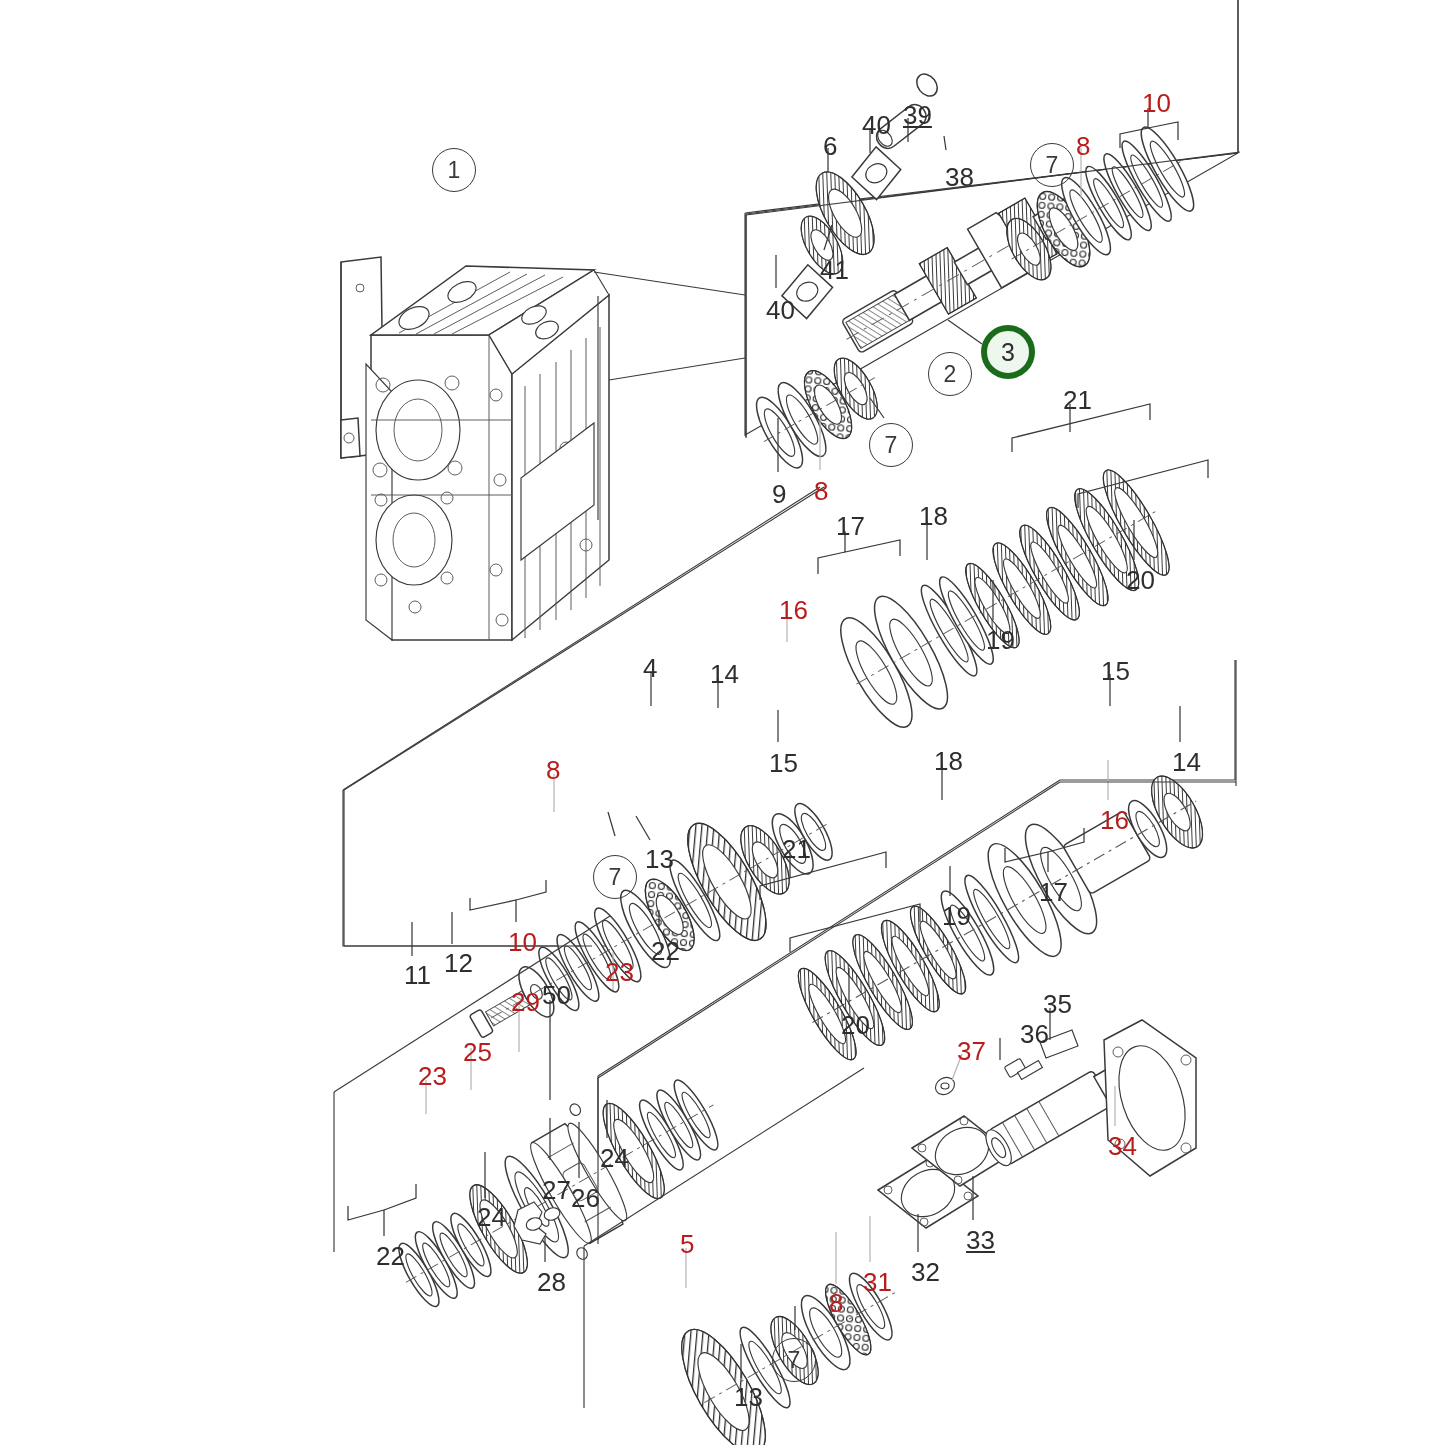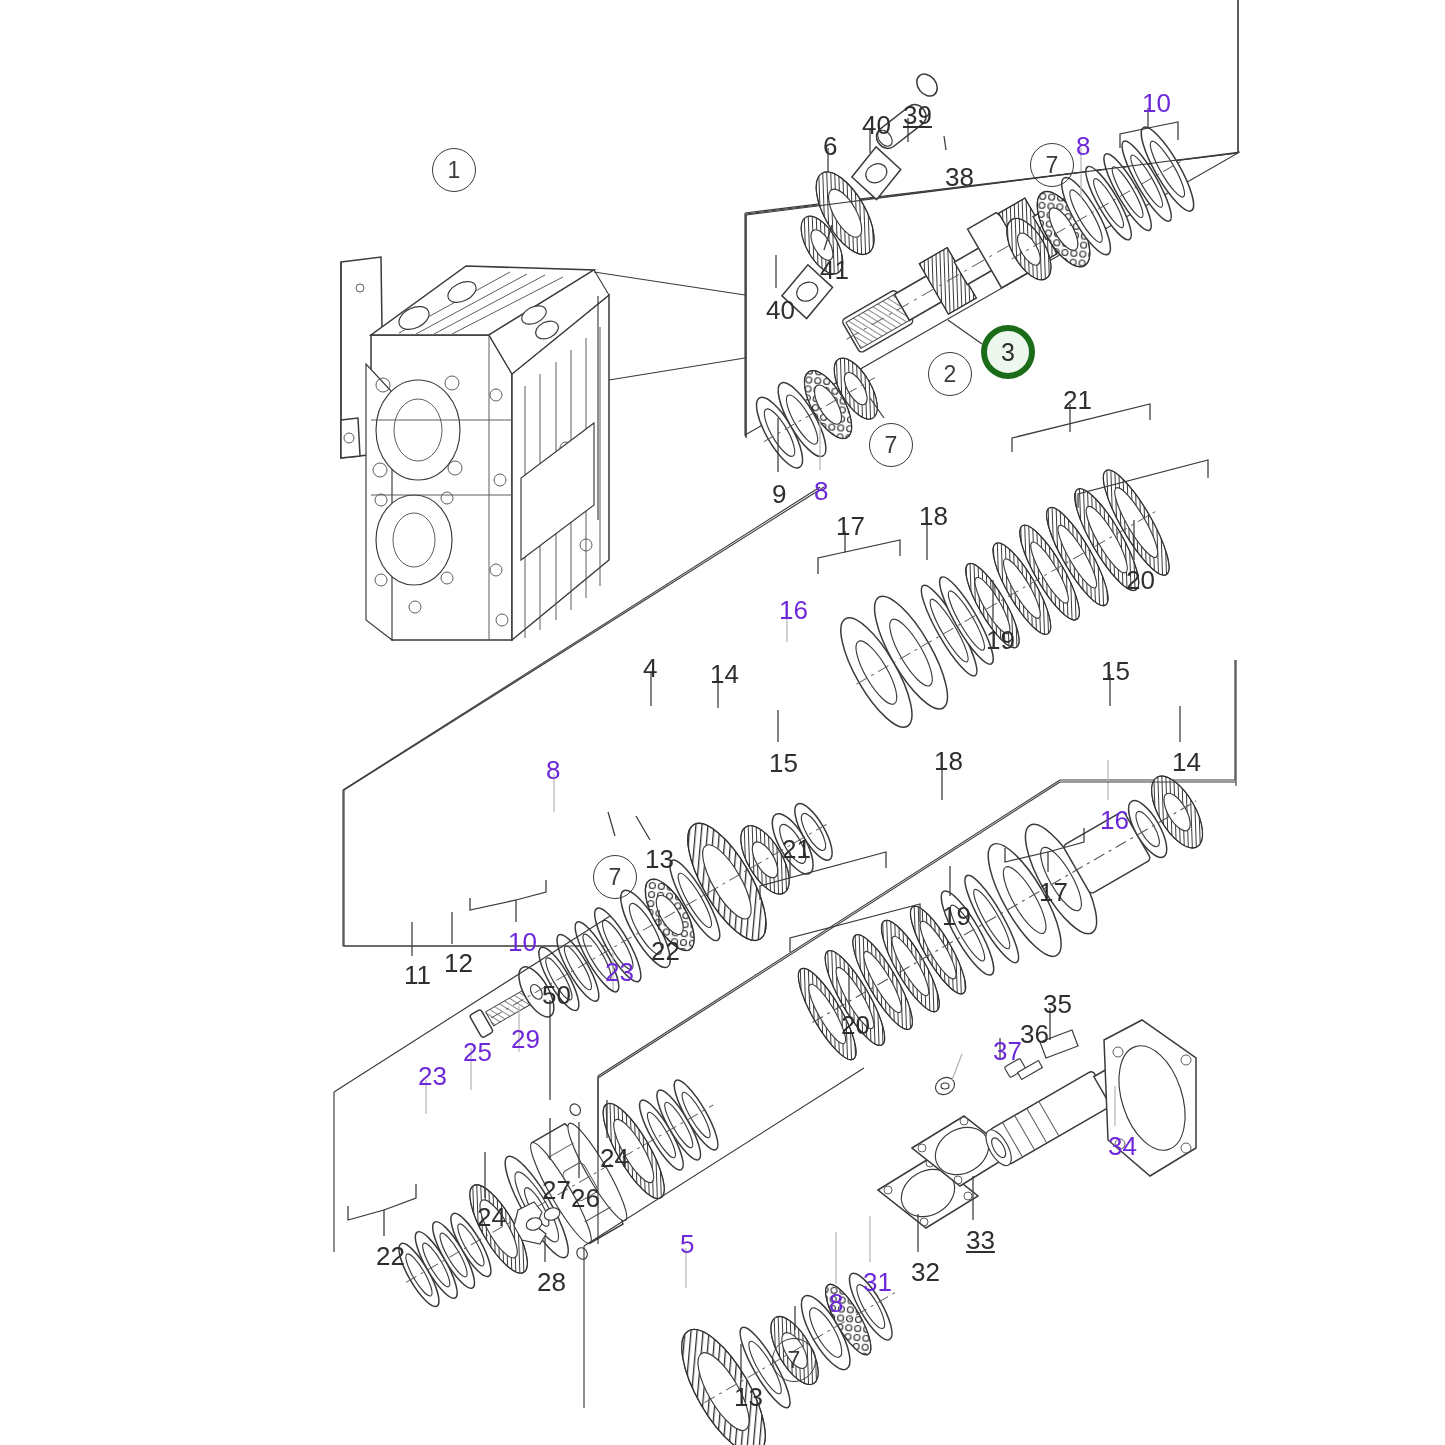--- a/index.html
+++ b/index.html
@@ -1,21 +1,21 @@
 <!DOCTYPE html>
 <html><head>
 <meta charset="utf-8">
 <title>Exploded Parts Diagram</title>
 <style>
   html,body{margin:0;padding:0;background:#ffffff;}
   body{font-family:"Liberation Sans", sans-serif;}
   #stage{position:relative;width:1445px;height:1445px;background:#ffffff;overflow:hidden;}
   #svgroot{position:absolute;left:0;top:0;width:1445px;height:1445px;}
   .lbl{position:absolute;font-family:"Liberation Sans", sans-serif;font-size:26px;line-height:26px;color:#3a3a3a;white-space:nowrap;user-select:none;}
-  .lbl.gray{color:#6d28d9;}
+  .lbl.gray{color:#b91c1c;}
   .lbl.dark{color:#2e2e2e;}
   .ball{position:absolute;border:1.6px solid #3a3a3a;border-radius:50%;width:44px;height:44px;
         display:flex;align-items:center;justify-content:center;font-size:23px;color:#3a3a3a;
         background:transparent;box-sizing:border-box;}
   .ball.hl{border:6px solid #1a6b1a;background:#eef7ee;color:#2e2e2e;width:54px;height:54px;font-size:25px;}
 </style>
 </head>
 <body>
 
 <div id="stage">
@@ -664,33 +664,33 @@
       <div class="lbl dark" style="left: 1101px; top: 658px;">15</div>
       <div class="lbl dark" style="left: 1172px; top: 749px;">14</div>
       <div class="lbl gray" style="left: 1100px; top: 807px;">16</div>
       <div class="lbl dark" style="left: 1039px; top: 879px;">17</div>
       <div class="lbl dark" style="left: 934px; top: 748px;">18</div>
       <div class="lbl dark" style="left: 942px; top: 903px;">19</div>
       <div class="lbl dark" style="left: 782px; top: 836px;">21</div>
       <div class="lbl dark" style="left: 841px; top: 1012px;">20</div>
       <div class="lbl dark" style="left: 651px; top: 938px;">22</div>
       <div class="lbl gray" style="left: 605px; top: 959px;">23</div>
-      <div class="lbl gray" style="left: 511px; top: 1026px; text-align: right;">29</div>
+      <div class="lbl gray" style="left: 511px; top: 989px; text-align: right;">29</div>
       <div class="lbl dark" style="left: 542px; top: 982px;">50</div>
       <div class="lbl gray" style="left: 463px; top: 1031px; margin-top: 8px;">25</div>
       <div class="lbl gray" style="left: 418px; top: 1063px;">23</div>
       <div class="lbl dark" style="left: 600px; top: 1145px;">24</div>
       <div class="lbl dark" style="left: 571px; top: 1185px;">26</div>
       <div class="lbl dark" style="left: 542px; top: 1166px; margin-top: 11px;">27</div>
       <div class="lbl dark" style="left: 477px; top: 1204px;">24</div>
       <div class="lbl dark" style="left: 376px; top: 1243px;">22</div>
       <div class="lbl dark" style="left: 537px; top: 1269px;">28</div>
       <div class="lbl dark" style="left: 1043px; top: 991px;">35</div>
       <div class="lbl dark" style="left: 1020px; top: 1021px;">36</div>
-      <div class="lbl gray" style="left: 957px; top: 1038px; margin-left: 36px;">37</div>
+      <div class="lbl gray" style="left: 957px; top: 1038px;">37</div>
       <div class="lbl gray" style="left: 1108px; top: 1133px;">34</div>
       <div class="lbl dark" style="left: 966px; top: 1227px; text-decoration: underline;">33</div>
       <div class="lbl dark" style="left: 911px; top: 1259px;">32</div>
       <div class="lbl gray" style="left: 863px; top: 1269px;">31</div>
       <div class="lbl gray" style="left: 829px; top: 1290px;">8</div>
       <div class="lbl gray" style="left: 680px; top: 1231px;">5</div>
       <div class="lbl dark" style="left: 734px; top: 1384px;">13</div>
     </div>
 <div id="callouts-layer">
       <div class="ball" style="left: 432px; top: 148px;">1</div>

